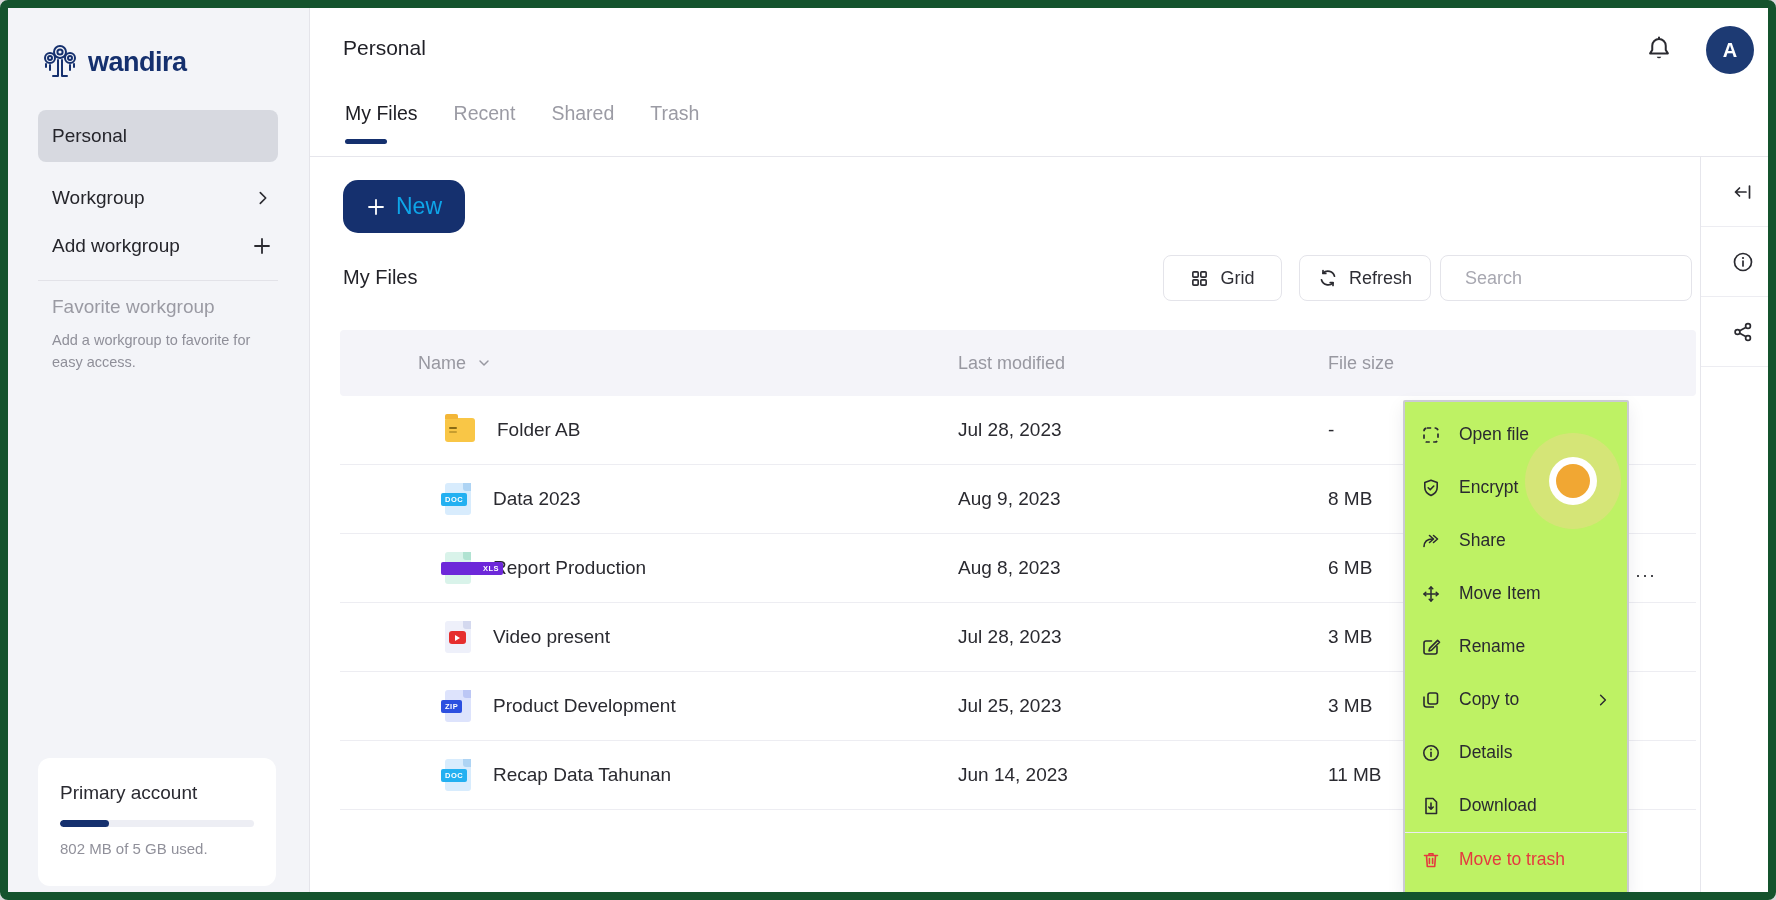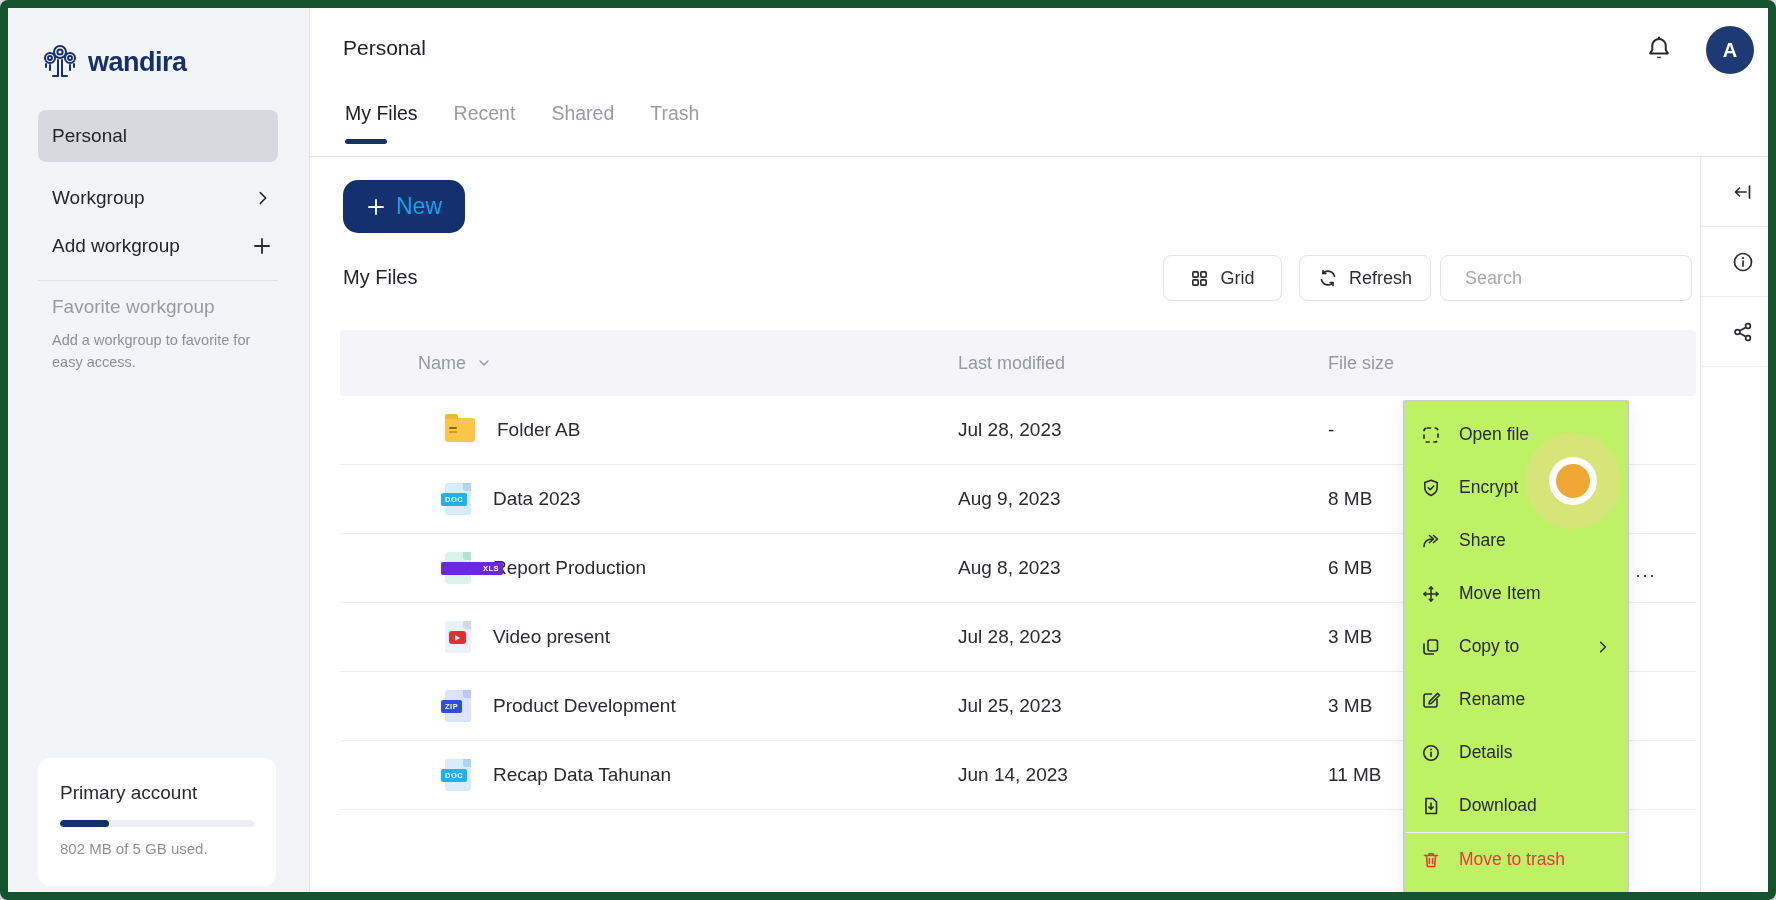--- a/index.html
+++ b/index.html
@@ -399,41 +399,41 @@
       <svg width="20" height="20" viewBox="0 0 20 20">
         <g fill="none" stroke="#2a2a30" stroke-width="1.5" stroke-linecap="round" stroke-linejoin="round">
           <path d="M10 3v14M3 10h14"></path>
           <path d="M8.2 4.8L10 3l1.8 1.8M8.2 15.2L10 17l1.8-1.8M4.8 8.2L3 10l1.8 1.8M15.2 8.2L17 10l-1.8 1.8"></path>
         </g>
       </svg>
       <span>Move Item</span>
     </div>
     <div class="menu-item">
       <svg width="20" height="20" viewBox="0 0 20 20">
+        <g fill="none" stroke="#2a2a30" stroke-width="1.6" stroke-linecap="round" stroke-linejoin="round">
+          <path d="M10.5 4H5a2 2 0 0 0-2 2v9a2 2 0 0 0 2 2h9a2 2 0 0 0 2-2v-5.5"></path>
+          <path d="M8.6 11.4l8-8 1.9 1.9-8 8-2.5.6z"></path>
+        </g>
+      </svg>
+      <span>Rename</span>
+    </div>
+    <div class="menu-item">
+      <svg width="20" height="20" viewBox="0 0 20 20">
         <g fill="none" stroke="#2a2a30" stroke-width="1.6" stroke-linejoin="round">
           <rect x="7" y="3" width="9.5" height="11" rx="2"></rect>
           <path d="M13 17H5.5A2.5 2.5 0 0 1 3 14.5V6.5"></path>
         </g>
       </svg>
       <span>Copy to</span>
       <svg class="chev" width="16" height="16" viewBox="0 0 20 20">
         <path d="M7 4l6 6-6 6" fill="none" stroke="#2a2a30" stroke-width="1.8" stroke-linecap="round" stroke-linejoin="round"></path>
       </svg>
     </div>
     <div class="menu-item">
       <svg width="20" height="20" viewBox="0 0 20 20">
-        <g fill="none" stroke="#2a2a30" stroke-width="1.6" stroke-linecap="round" stroke-linejoin="round">
-          <path d="M10.5 4H5a2 2 0 0 0-2 2v9a2 2 0 0 0 2 2h9a2 2 0 0 0 2-2v-5.5"></path>
-          <path d="M8.6 11.4l8-8 1.9 1.9-8 8-2.5.6z"></path>
-        </g>
-      </svg>
-      <span>Rename</span>
-    </div>
-    <div class="menu-item">
-      <svg width="20" height="20" viewBox="0 0 20 20">
         <circle cx="10" cy="10" r="7.2" fill="none" stroke="#2a2a30" stroke-width="1.6"></circle>
         <path d="M10 9.2v4.2" stroke="#2a2a30" stroke-width="1.6" stroke-linecap="round"></path>
         <circle cx="10" cy="6.5" r="0.95" fill="#2a2a30"></circle>
       </svg>
       <span>Details</span>
     </div>
     <div class="menu-item">
       <svg width="20" height="20" viewBox="0 0 20 20">
         <g fill="none" stroke="#2a2a30" stroke-width="1.6" stroke-linecap="round" stroke-linejoin="round">
           <path d="M5 2.5h7l3.5 3.5v11.5H5z"></path>

